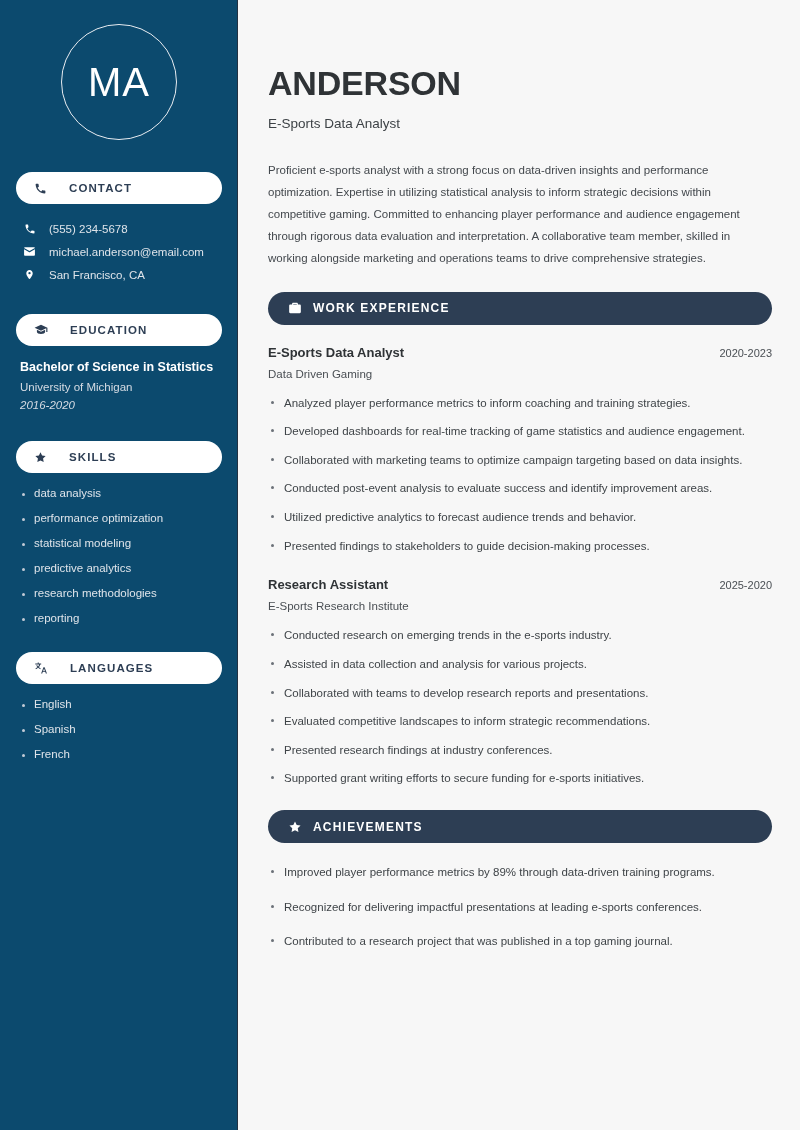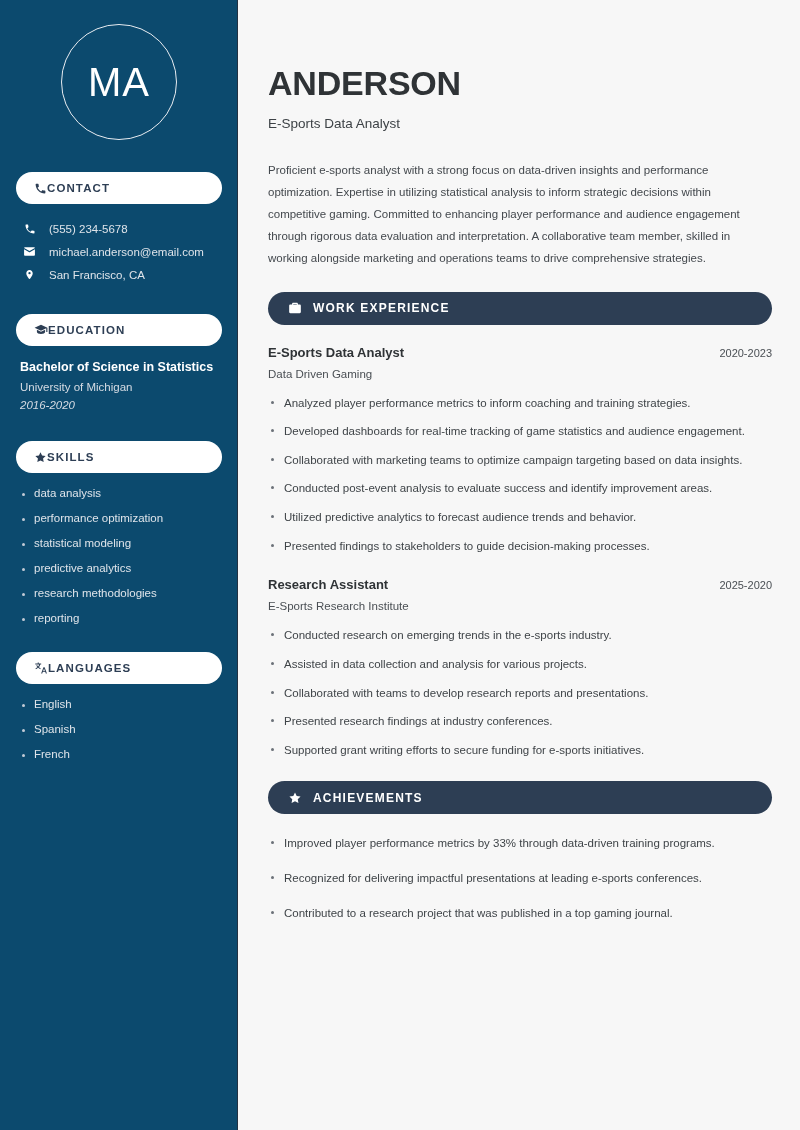--- a/index.html
+++ b/index.html
@@ -48,21 +48,21 @@
     font-weight:400;
     letter-spacing:1px;
   }
 
   .pill {
     background:#ffffff;
     color:#2d3e54;
     border-radius:999px;
     height:32px;
     display:flex; align-items:center;
-    gap:0;
+    gap:22px;
     padding:0 18px;
     margin-bottom:14px;
   }
   .pill .ico { display:flex; align-items:center; }
   .pill .ico svg { display:block; }
   .pill-label {
     font-size:11.5px;
     font-weight:bold;
     letter-spacing:1.1px;
     text-transform:uppercase;
@@ -334,35 +334,36 @@
     <div class="job">
       <div class="job-top">
         <span class="job-role">Research Assistant</span>
         <span class="job-dates">2025-2020</span>
       </div>
       <div class="job-company">E-Sports Research Institute</div>
       <ul class="job-bullets">
         <li>Conducted research on emerging trends in the e-sports industry.</li>
         <li>Assisted in data collection and analysis for various projects.</li>
         <li>Collaborated with teams to develop research reports and presentations.</li>
+        <li>Evaluated competitive landscapes to inform strategic recommendations.</li>
         <li>Presented research findings at industry conferences.</li>
         <li>Supported grant writing efforts to secure funding for e-sports initiatives.</li>
       </ul>
     </div>
 
     <div class="ach-wrap">
       <div class="sec-head">
         <span class="ico">
           <svg width="14" height="14" viewBox="0 0 24 24" fill="#ffffff">
             <path d="M12 2.5l2.9 6 6.6.9-4.8 4.6 1.2 6.5L12 17.4 6.1 20.5l1.2-6.5L2.5 9.4l6.6-.9 2.9-6z"></path>
           </svg>
         </span>
         <span class="sec-label">ACHIEVEMENTS</span>
       </div>
       <ul class="ach-list">
-        <li>Improved player performance metrics by 33% through data-driven training programs.</li>
+        <li>Improved player performance metrics by 89% through data-driven training programs.</li>
         <li>Recognized for delivering impactful presentations at leading e-sports conferences.</li>
         <li>Contributed to a research project that was published in a top gaming journal.</li>
       </ul>
     </div>
 
   </main>
 </div>
 
 </body></html>

